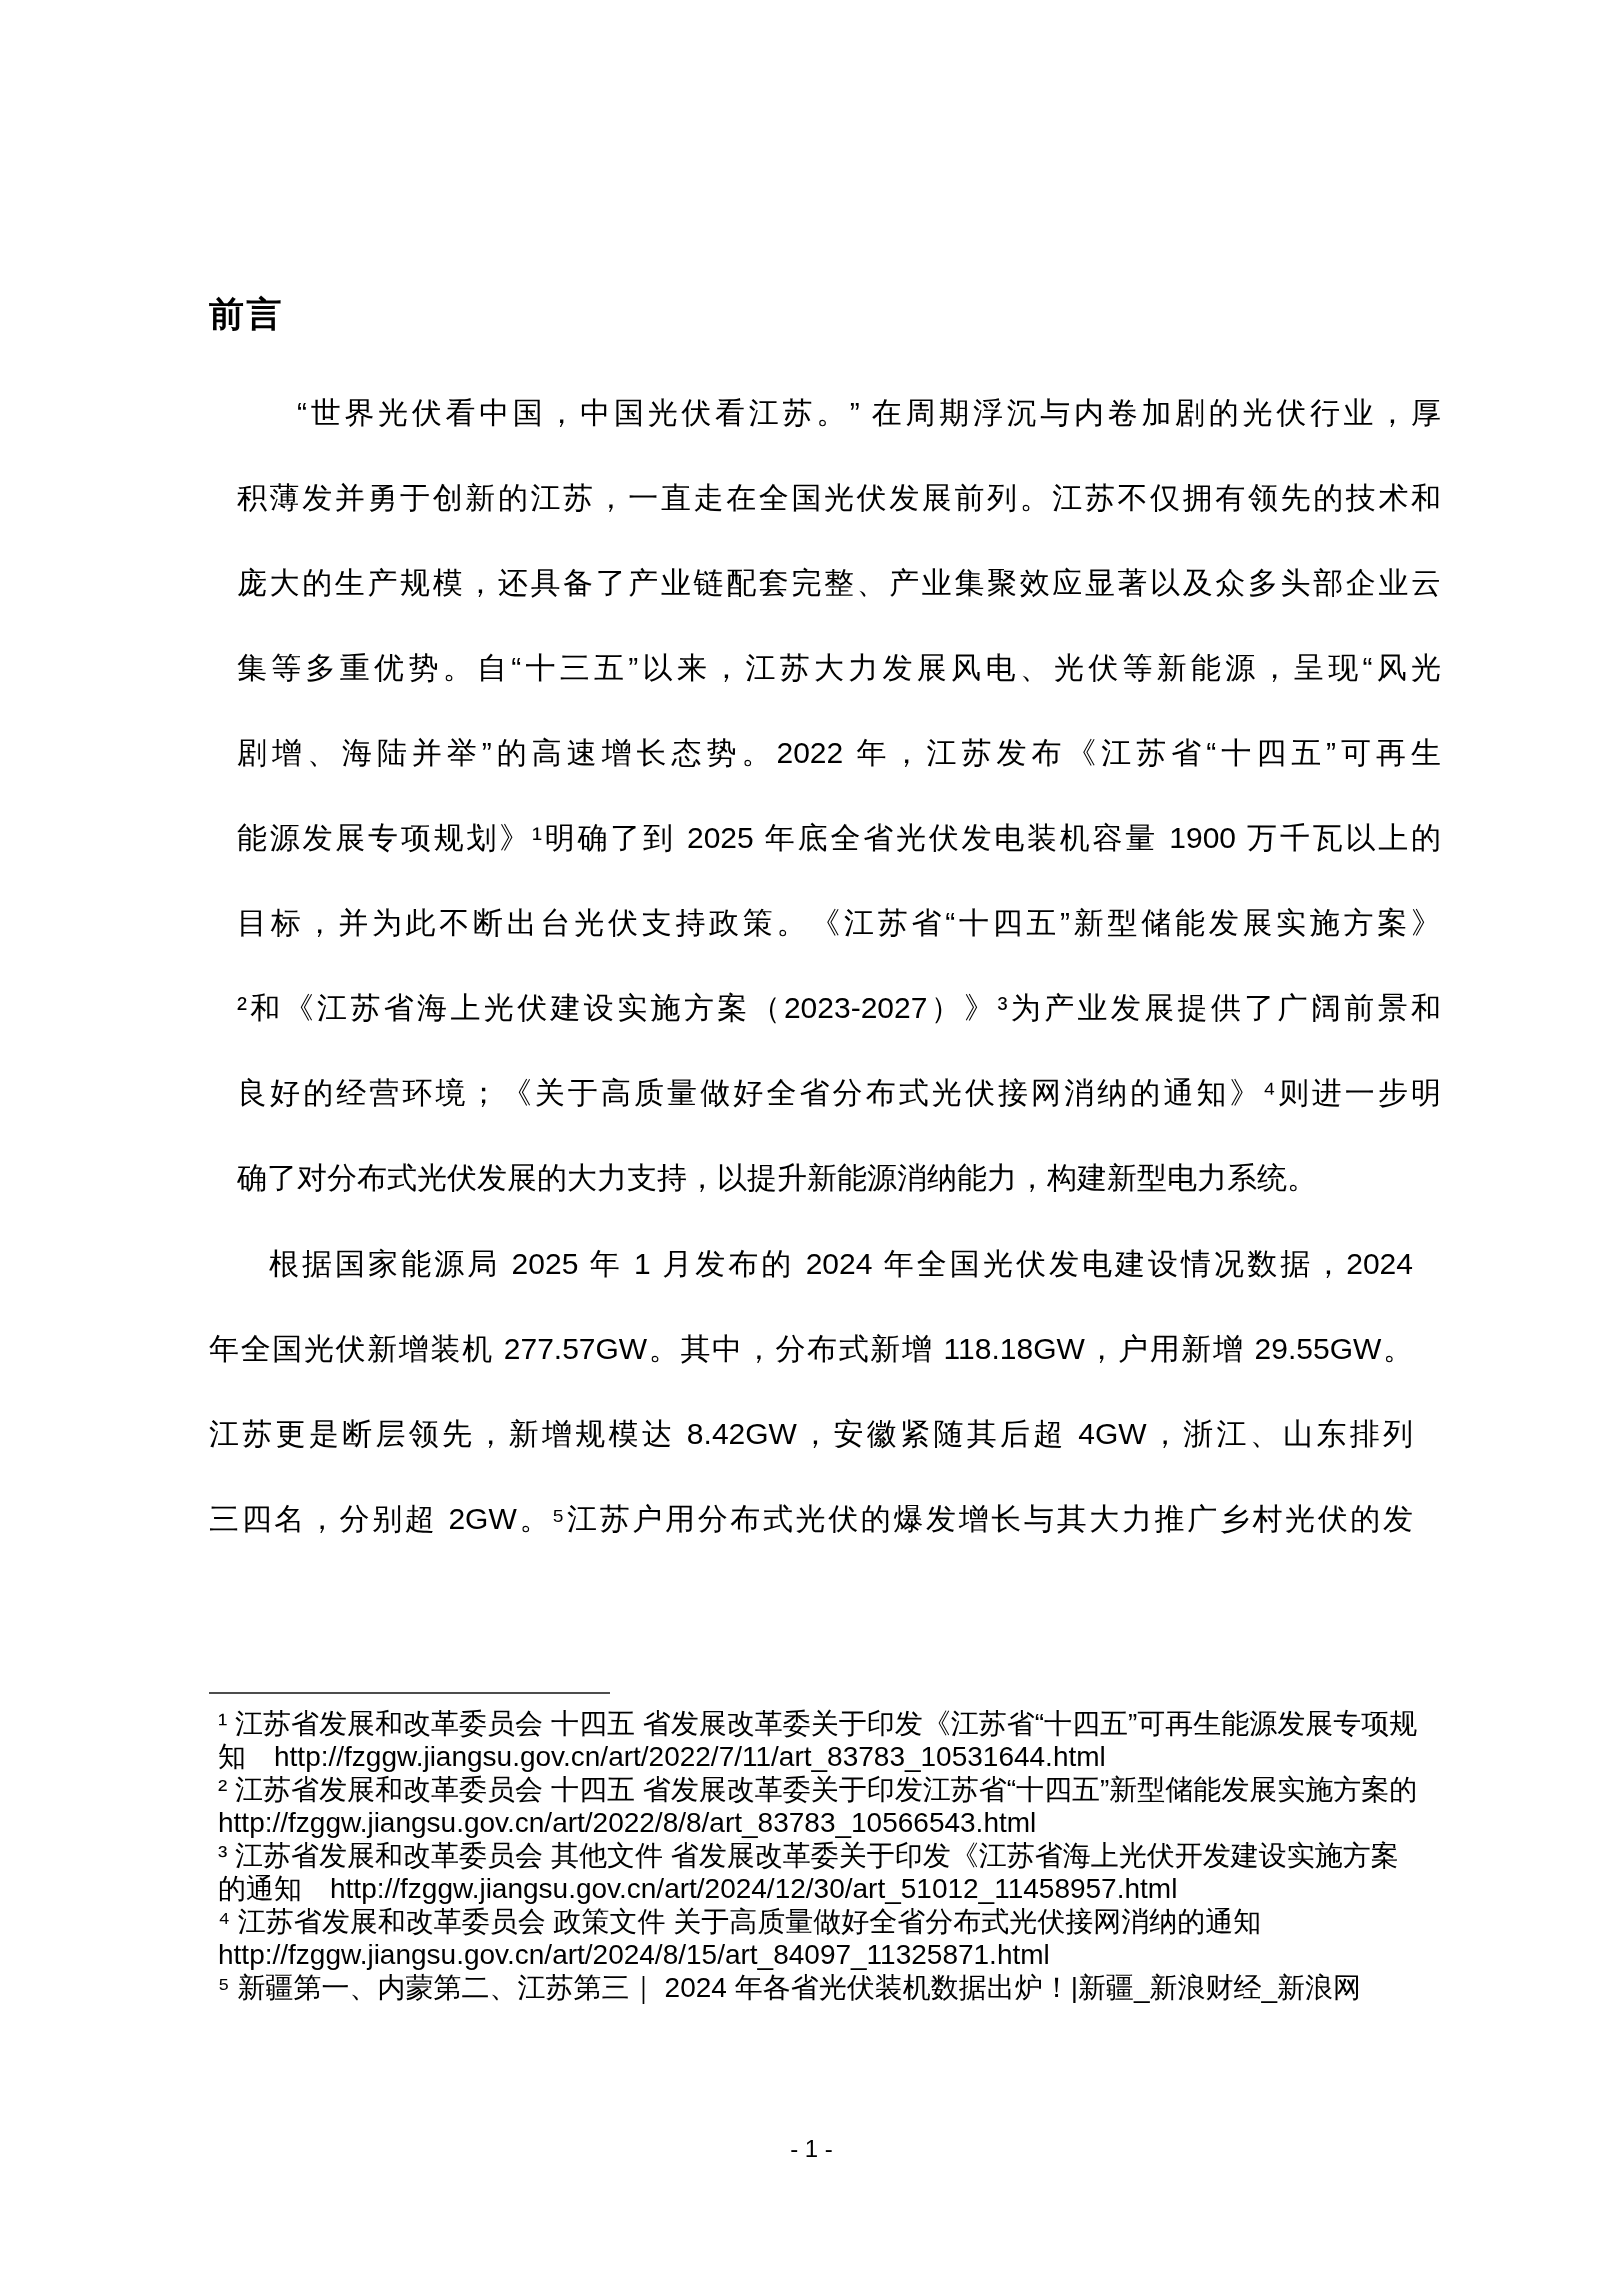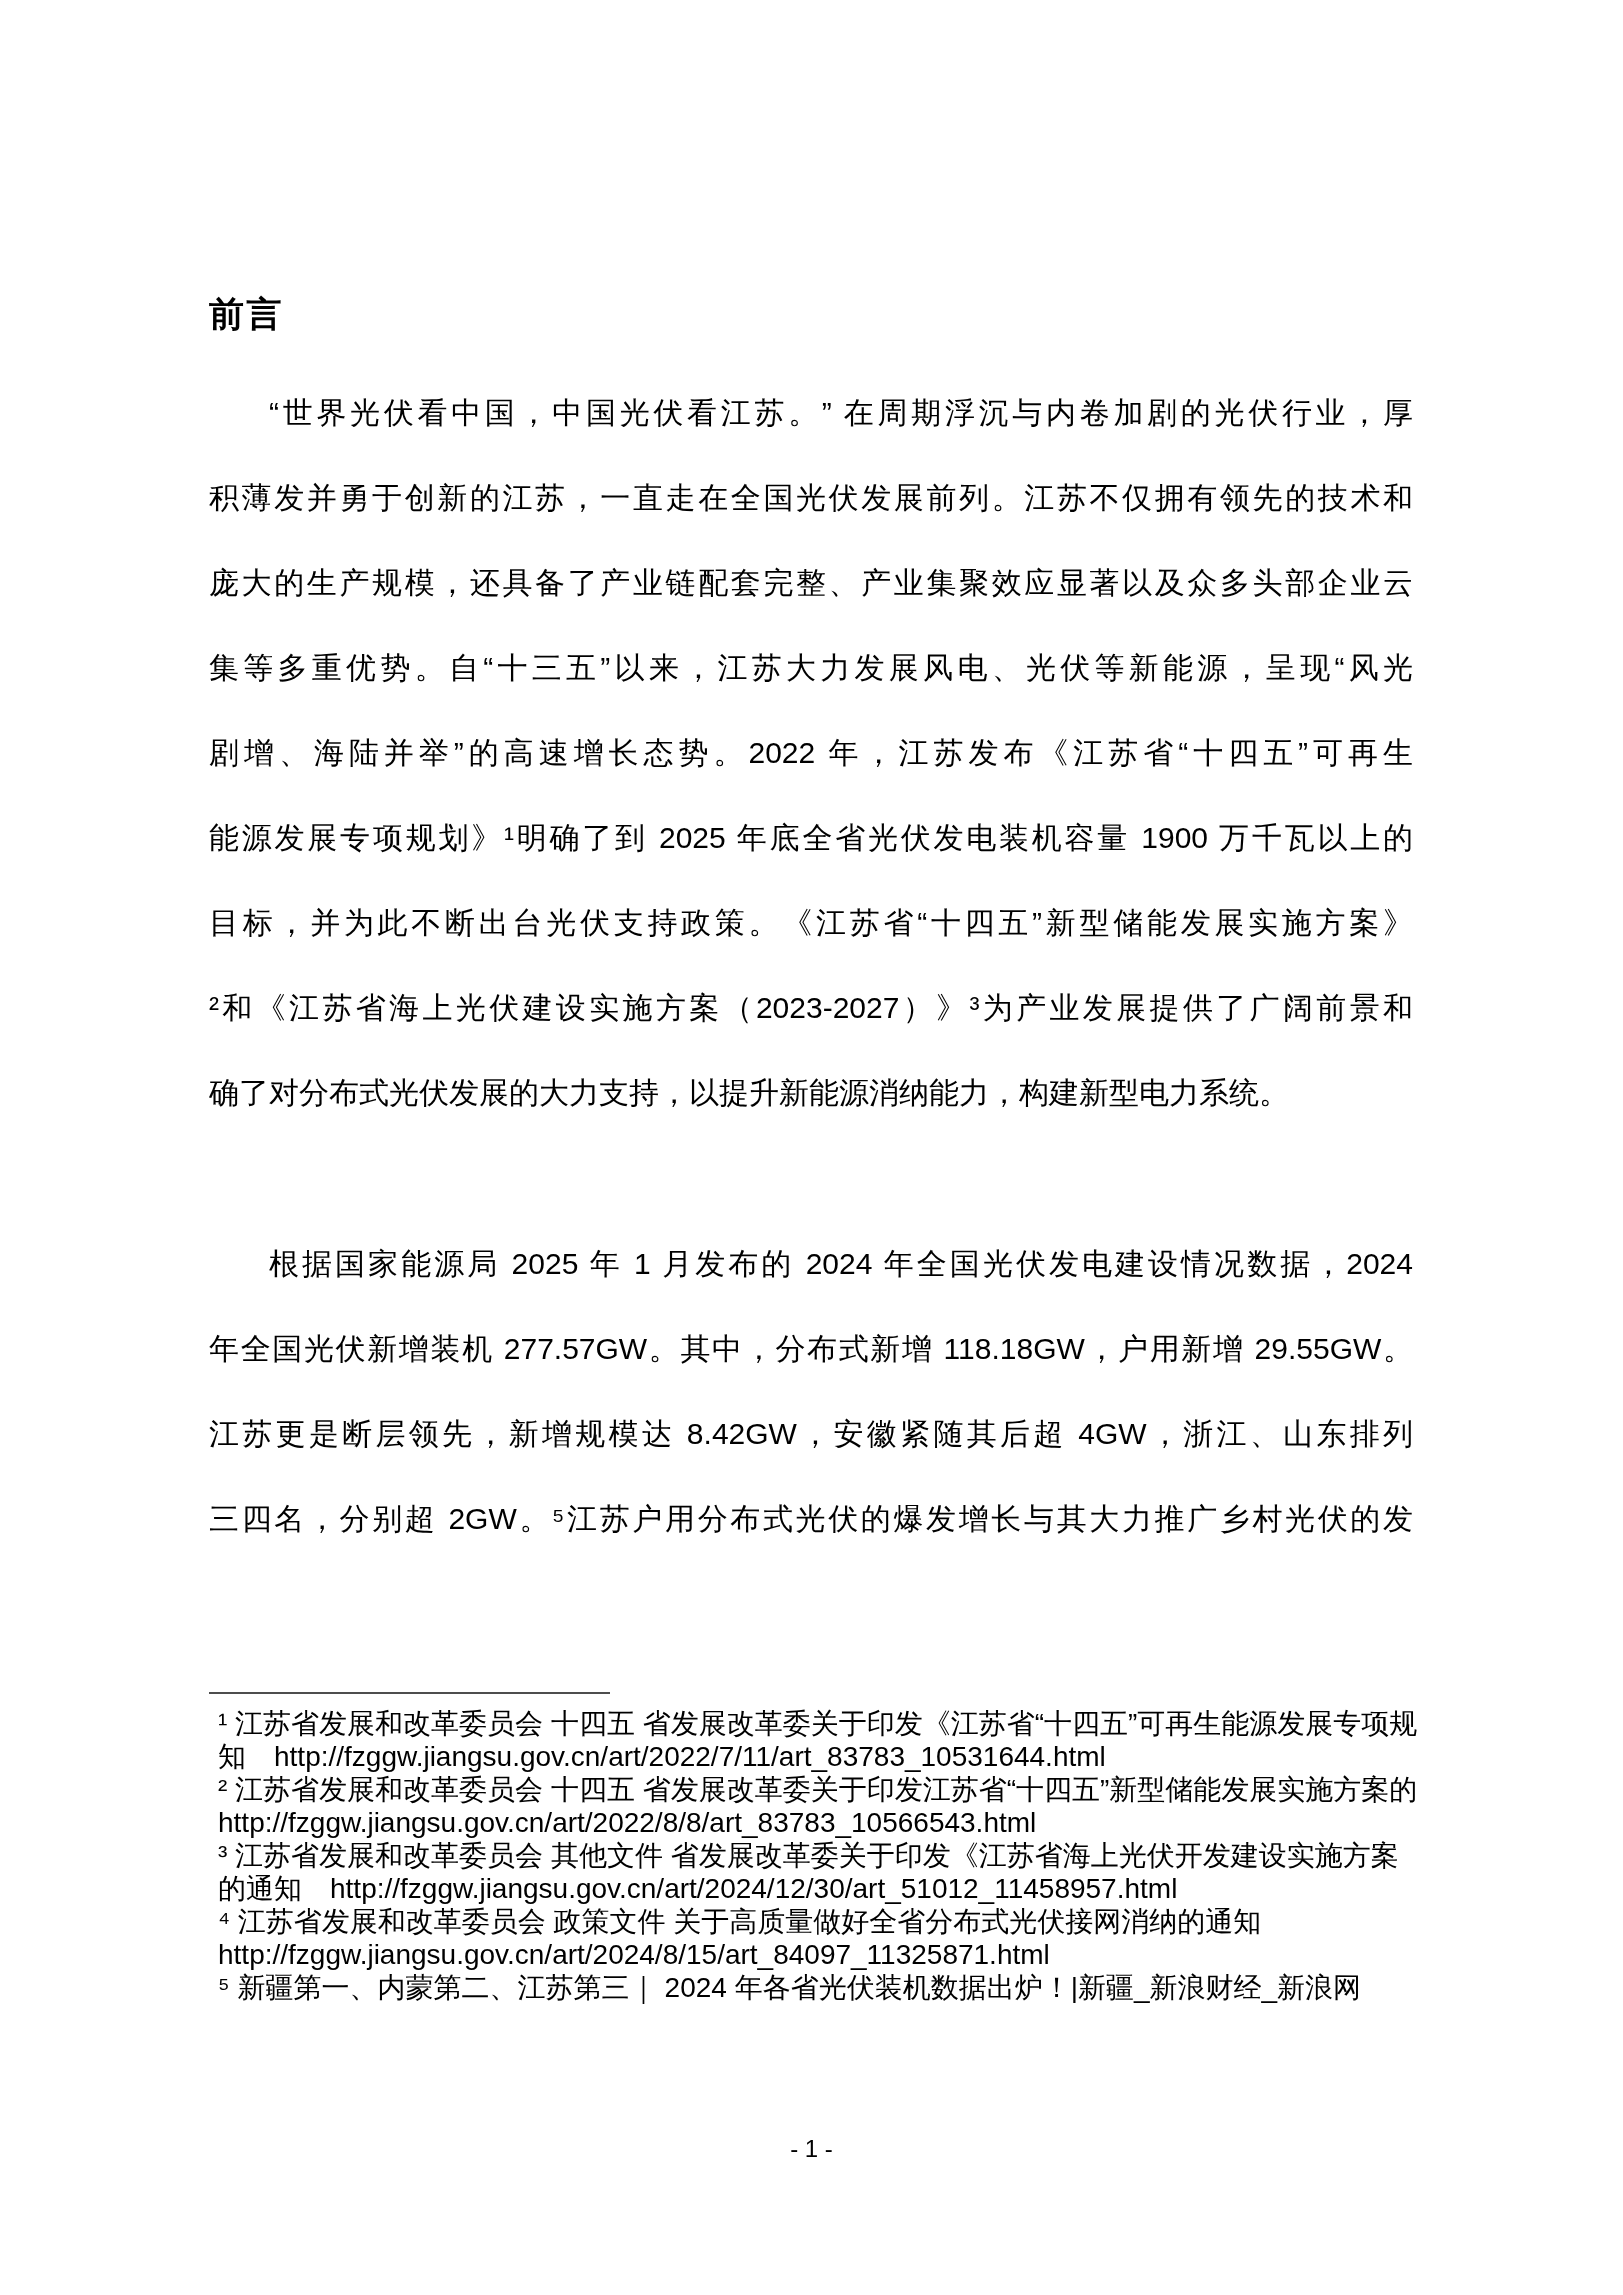--- a/index.html
+++ b/index.html
@@ -26,21 +26,21 @@
     letter-spacing: 2.6px;
     line-height: 1;
   }
   .body-block {
     position: absolute;
     left: 209px;
     width: 1204px;
     font-size: 30px;
     line-height: 85px;
   }
-  .para-1 { top: 370px; }
+  .para-1 { top: 370px; margin-left: 28px; }
   .para-2 { top: 1221px; }
   .bline {
     display: block;
     text-align: justify;
     text-align-last: justify;
     white-space: pre-wrap;
     height: 85px;
     overflow: hidden;
   }
   .bline.indent { text-indent: 2em; }
@@ -86,20 +86,21 @@
 
   <div class="body-block para-1">
     <span class="bline indent">“世界光伏看中国，中国光伏看江苏。” 在周期浮沉与内卷加剧的光伏行业，厚</span>
     <span class="bline">积薄发并勇于创新的江苏，一直走在全国光伏发展前列。江苏不仅拥有领先的技术和</span>
     <span class="bline">庞大的生产规模，还具备了产业链配套完整、产业集聚效应显著以及众多头部企业云</span>
     <span class="bline">集等多重优势。自“十三五”以来，江苏大力发展风电、光伏等新能源，呈现“风光</span>
     <span class="bline">剧增、海陆并举”的高速增长态势。2022 年，江苏发布《江苏省“十四五”可再生</span>
     <span class="bline">能源发展专项规划》¹明确了到 2025 年底全省光伏发电装机容量 1900 万千瓦以上的</span>
     <span class="bline">目标，并为此不断出台光伏支持政策。《江苏省“十四五”新型储能发展实施方案》</span>
     <span class="bline">²和《江苏省海上光伏建设实施方案（2023-2027）》³为产业发展提供了广阔前景和</span>
+    <span class="bline">良好的经营环境；《关于高质量做好全省分布式光伏接网消纳的通知》⁴则进一步明</span>
     <span class="bline last">确了对分布式光伏发展的大力支持，以提升新能源消纳能力，构建新型电力系统。</span>
   </div>
 
   <div class="body-block para-2">
     <span class="bline indent">根据国家能源局 2025 年 1 月发布的 2024 年全国光伏发电建设情况数据，2024</span>
     <span class="bline">年全国光伏新增装机 277.57GW。其中，分布式新增 118.18GW，户用新增 29.55GW。</span>
     <span class="bline">江苏更是断层领先，新增规模达 8.42GW，安徽紧随其后超 4GW，浙江、山东排列</span>
     <span class="bline">三四名，分别超 2GW。⁵江苏户用分布式光伏的爆发增长与其大力推广乡村光伏的发</span>
   </div>
 

